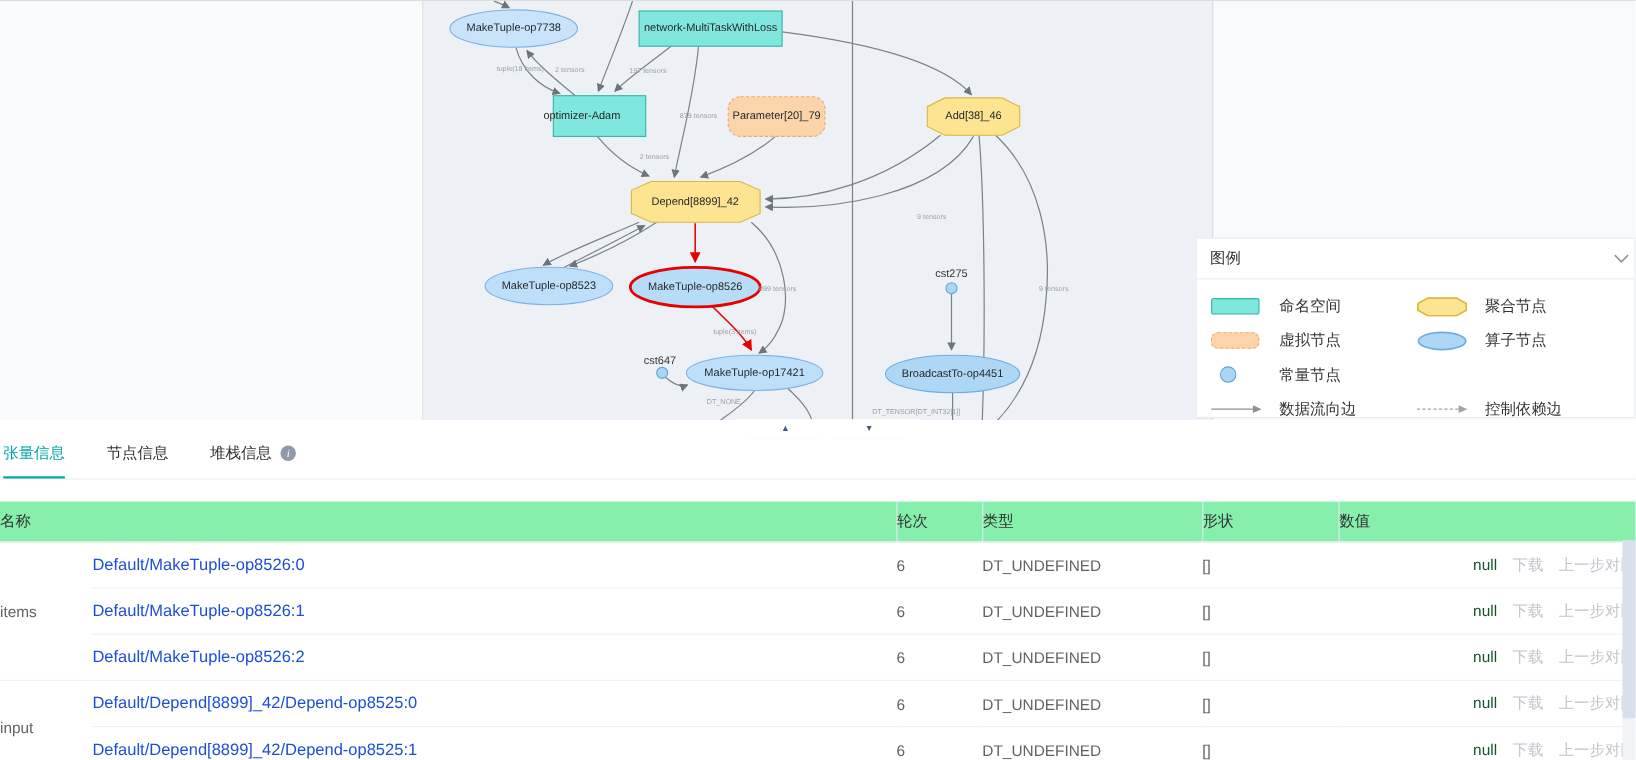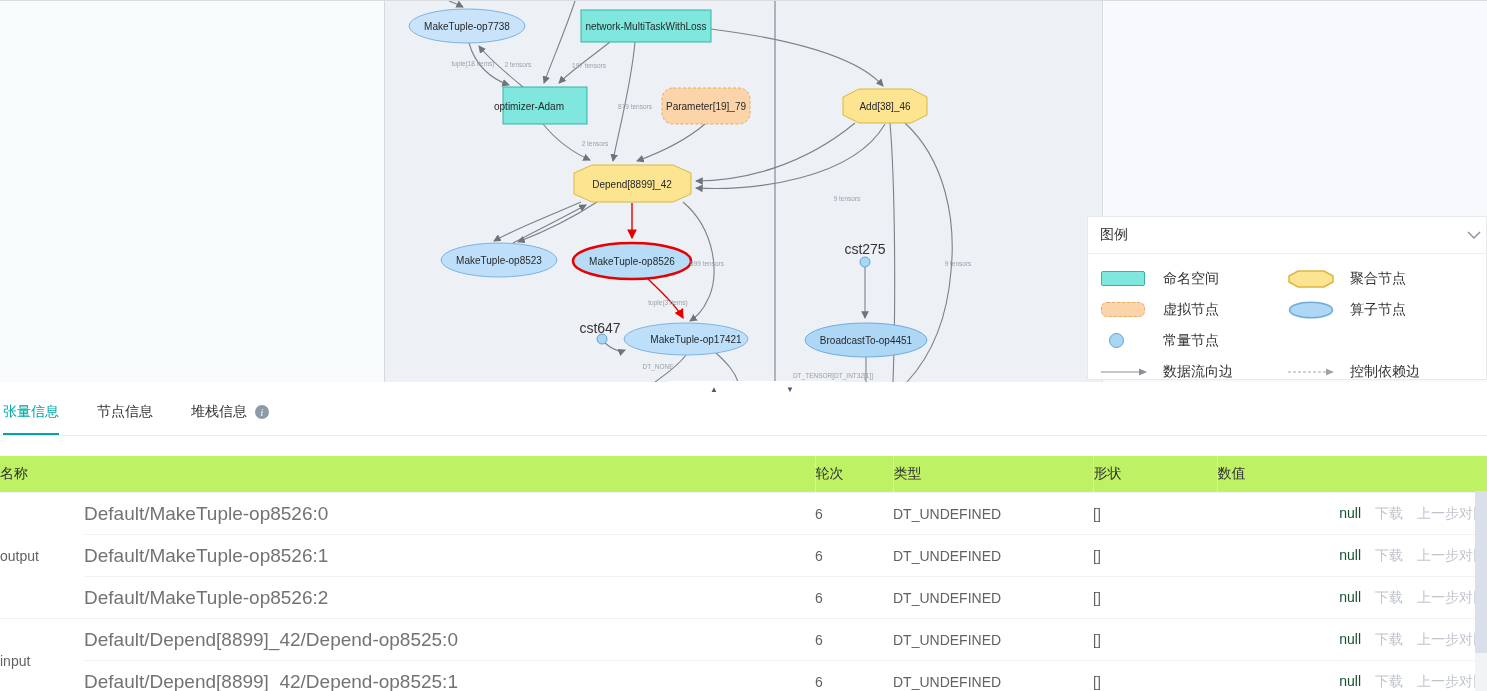--- a/index.html
+++ b/index.html
@@ -8,21 +8,21 @@
     font-family:"Liberation Sans","DejaVu Sans",sans-serif;
     border-top:1px solid #d9dde1;box-sizing:border-box;
   }
   
   .graph-region{position:absolute;left:0;top:0;width:1487px;height:381px}
   .left-pane{position:absolute;left:0;top:0;width:385px;height:381px;background:#f8fbfc;border-right:1px solid #d6d9dc;box-sizing:border-box}
   .canvas{position:absolute;left:385px;top:0;width:718px;height:381px;background:#edf1f5;border-right:1px solid #d6d9dc;box-sizing:border-box}
   .right-pane{position:absolute;left:1104px;top:0;width:383px;height:381px;background:#f7f9fc}
   .canvas svg.edges{position:absolute;left:0;top:0;display:block}
   .node-label{position:absolute;transform:translate(-50%,-50%);font-size:10px;color:#26282b;white-space:nowrap;pointer-events:none}
-  .cst-label{font-size:14px;color:#333}
+  .cst-label{font-size:10px;color:#333}
   .edge-label{position:absolute;transform:translate(-50%,-50%);font-size:6.5px;color:#9ba1a9;white-space:nowrap;pointer-events:none}
   
   .legend{position:absolute;left:1087px;top:215px;width:400px;height:164px;background:#fff;border:1px solid #e6e9ed;box-sizing:border-box;z-index:5}
   .legend-header{display:flex;align-items:center;justify-content:space-between;height:36px;padding:0 5px 0 12px;border-bottom:1px solid #ebeef2;font-size:14px;color:#303133}
   .legend-body{padding:9px 0 0 13px;display:grid;grid-template-columns:62px 125px 62px auto;grid-auto-rows:31px;align-items:center;font-size:14px;color:#333}
   .swatch-cell{display:flex;align-items:center}
   .sw-ns{width:42px;height:13px;background:#7fe7dd;border:1.5px solid #34b3a8;border-radius:2px}
   .sw-virtual{width:42px;height:13px;background:#fbd4a9;border:1.5px dashed #eda766;border-radius:6px}
   .sw-const{width:13px;height:13px;border-radius:50%;background:#a9d6f2;border:1.5px solid #5ea4d9;margin-left:8px}
   
@@ -32,30 +32,30 @@
   .btn-up{left:668px;z-index:7}
   .btn-down{left:744px;z-index:6}
   
   .bottom-panel{position:absolute;left:0;top:381px;width:1487px;height:400px;background:#fff}
   .tabs{height:54px;display:flex;align-items:flex-end;border-bottom:1px solid #e8ebf0;box-sizing:border-box;padding-left:3px}
   .tab{margin-right:38px;padding-bottom:14px;font-size:14px;color:#333;cursor:pointer;display:flex;align-items:center}
   .tab.active{color:#00a5a7;border-bottom:2px solid #00a5a7;padding-bottom:12px}
   .info-icon{width:14px;height:14px;border-radius:50%;background:#8e9aa8;color:#fff;font-size:10px;font-style:italic;
     font-family:"Liberation Serif","DejaVu Serif",serif;display:inline-flex;align-items:center;justify-content:center;margin-left:8px}
   table.tensor{width:1487px;border-collapse:collapse;table-layout:fixed;margin-top:20px}
-  table.tensor th{background:#bef264;height:36px;font-weight:normal;text-align:left;font-size:14px;color:#303133;padding:0;border-bottom:1px solid #eef1f5}
+  table.tensor th{background:#86efac;height:36px;font-weight:normal;text-align:left;font-size:14px;color:#303133;padding:0;border-bottom:1px solid #eef1f5}
   th.h-name{padding-left:20px}
   th.vsep{border-left:1px solid #dfe3e8}
   th.h-step,th.h-type{padding-left:20px}
   th.h-shape{padding-left:10px}
   th.h-value{text-align:center}
   table.tensor td{height:41px;border-bottom:1px solid #eef1f5;font-size:14px;color:#606266;padding:0}
   td.group{padding-left:10px;font-size:13.5px;color:#606266}
   td.name{padding-left:8px}
-  td.name a{color:#737373;text-decoration:none;font-size:19px;cursor:pointer}
+  td.name a{color:#1d4ed8;text-decoration:none;font-size:15px;cursor:pointer}
   td.step{padding-left:10px}
   td.type{padding-left:10px}
   td.shape{padding-left:12px}
   td.value{text-align:right;padding-right:28px;white-space:nowrap}
   td.value .null-link{color:#14532d;cursor:pointer}
   td.value .action{color:#c0c4cc;margin-left:14px;cursor:pointer}
   .scroll-track{position:absolute;right:0;top:109px;width:12px;height:201px;background:#f1f3f6}
   .scroll-thumb{position:absolute;right:0;top:109px;width:12px;height:162px;background:#d9e0ec;cursor:pointer}
 </style>
 </head>
@@ -115,27 +115,27 @@
       <ellipse cx="247" cy="260" rx="59" ry="18" fill="#b7dcf8" stroke="#e60000" stroke-width="2.5"></ellipse>
       <circle cx="217" cy="338" r="5" fill="#a9d6f2" stroke="#5ea4d9"></circle>
       <ellipse cx="301" cy="338" rx="62" ry="16" fill="#bedffa" stroke="#7fb2e2"></ellipse>
       <circle cx="480" cy="261" r="5" fill="#a9d6f2" stroke="#5ea4d9"></circle>
       <ellipse cx="481" cy="339" rx="61" ry="17" fill="#aed7f5" stroke="#6fabdd"></ellipse>
     </svg>
 
     <span class="node-label" style="left:82px;top:25px">MakeTuple-op7738</span>
     <span class="node-label" style="left:261px;top:25px">network-MultiTaskWithLoss</span>
     <span class="node-label" style="left:144px;top:105px">optimizer-Adam</span>
-    <span class="node-label" style="left:321px;top:105px">Parameter[19]_79</span>
+    <span class="node-label" style="left:321px;top:105px">Parameter[20]_79</span>
     <span class="node-label" style="left:500px;top:105px">Add[38]_46</span>
     <span class="node-label" style="left:247px;top:183px">Depend[8899]_42</span>
     <span class="node-label" style="left:114px;top:259px">MakeTuple-op8523</span>
     <span class="node-label" style="left:247px;top:260px">MakeTuple-op8526</span>
     <span class="node-label cst-label" style="left:215px;top:327px">cst647</span>
-    <span class="node-label" style="left:311px;top:338px">MakeTuple-op17421</span>
+    <span class="node-label" style="left:301px;top:338px">MakeTuple-op17421</span>
     <span class="node-label cst-label" style="left:480px;top:248px">cst275</span>
     <span class="node-label" style="left:481px;top:339px">BroadcastTo-op4451</span>
 
     <span class="edge-label" style="left:88px;top:62px">tuple(18 items)</span>
     <span class="edge-label" style="left:133px;top:63px">2 tensors</span>
     <span class="edge-label" style="left:204px;top:64px">197 tensors</span>
     <span class="edge-label" style="left:250px;top:105px">879 tensors</span>
     <span class="edge-label" style="left:210px;top:142px">2 tensors</span>
     <span class="edge-label" style="left:462px;top:197px">9 tensors</span>
     <span class="edge-label" style="left:322px;top:262px">899 tensors</span>
@@ -236,21 +236,21 @@
       <tr>
         <th class="h-name" colspan="2">名称</th>
         <th class="h-step vsep">轮次</th>
         <th class="h-type vsep">类型</th>
         <th class="h-shape vsep">形状</th>
         <th class="h-value vsep">数值</th>
       </tr>
     </thead>
     <tbody>
       <tr>
-        <td class="group" rowspan="3">output</td>
+        <td class="group" rowspan="3">items</td>
         <td class="name"><a>Default/MakeTuple-op8526:0</a></td>
         <td class="step">6</td>
         <td class="type">DT_UNDEFINED</td>
         <td class="shape">[]</td>
         <td class="value"><span class="null-link">null</span><span class="action">下载</span><span class="action">上一步对比</span></td>
       </tr>
       <tr>
         <td class="name"><a>Default/MakeTuple-op8526:1</a></td>
         <td class="step">6</td>
         <td class="type">DT_UNDEFINED</td>

